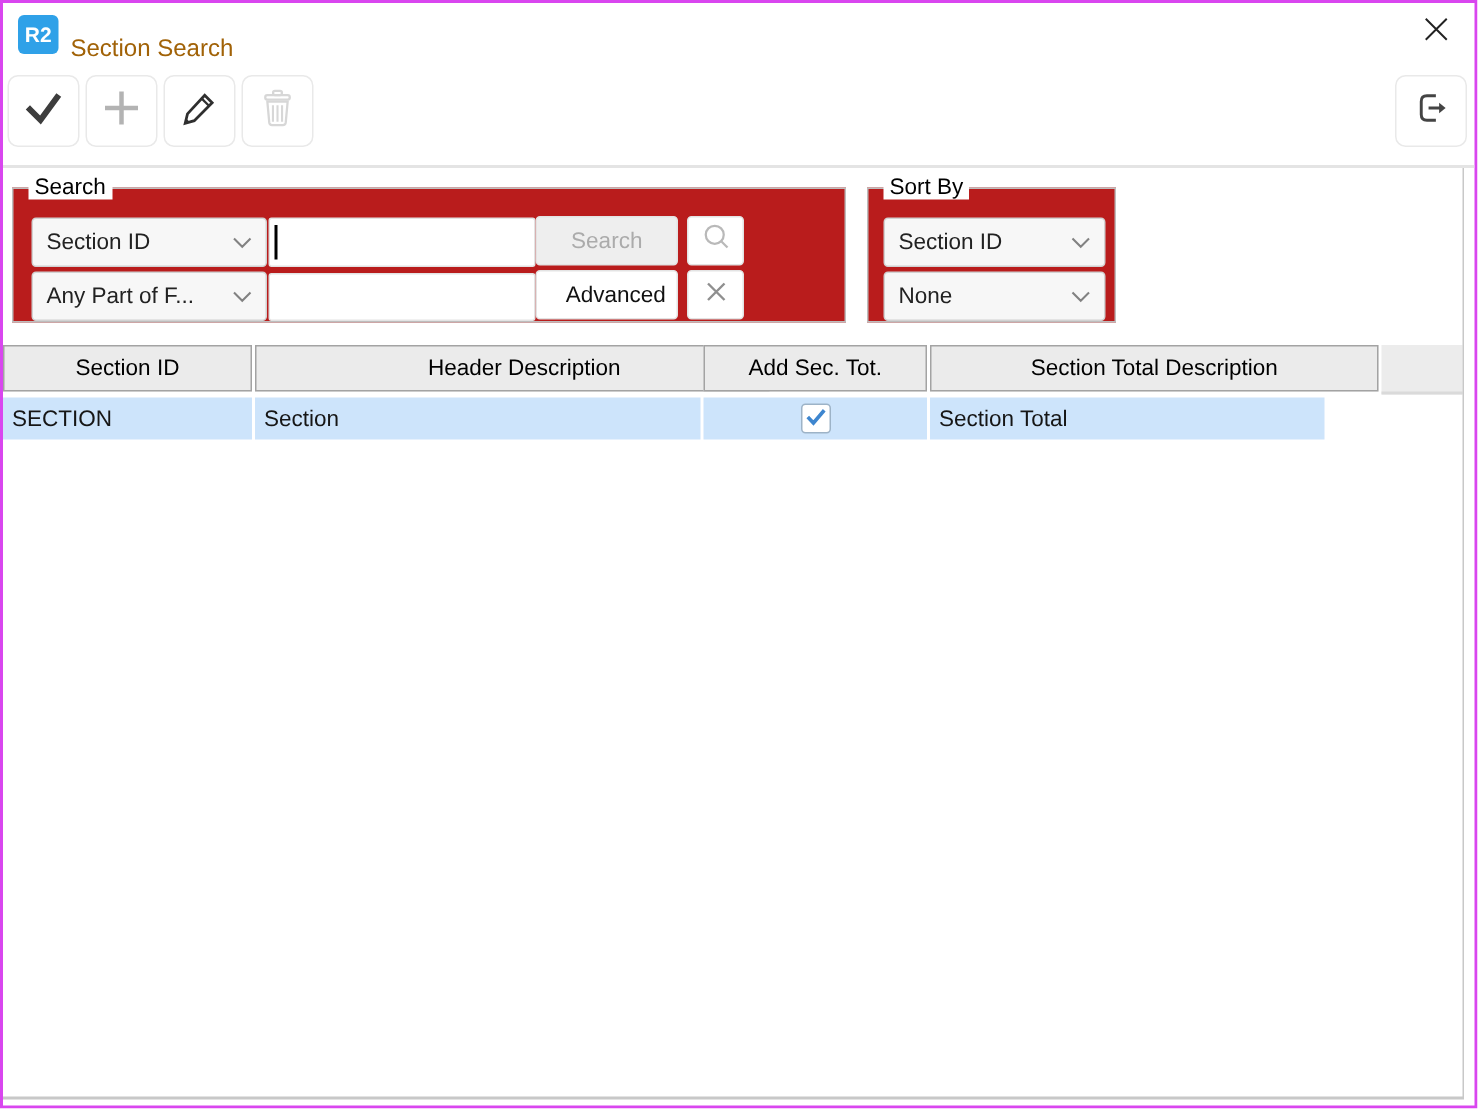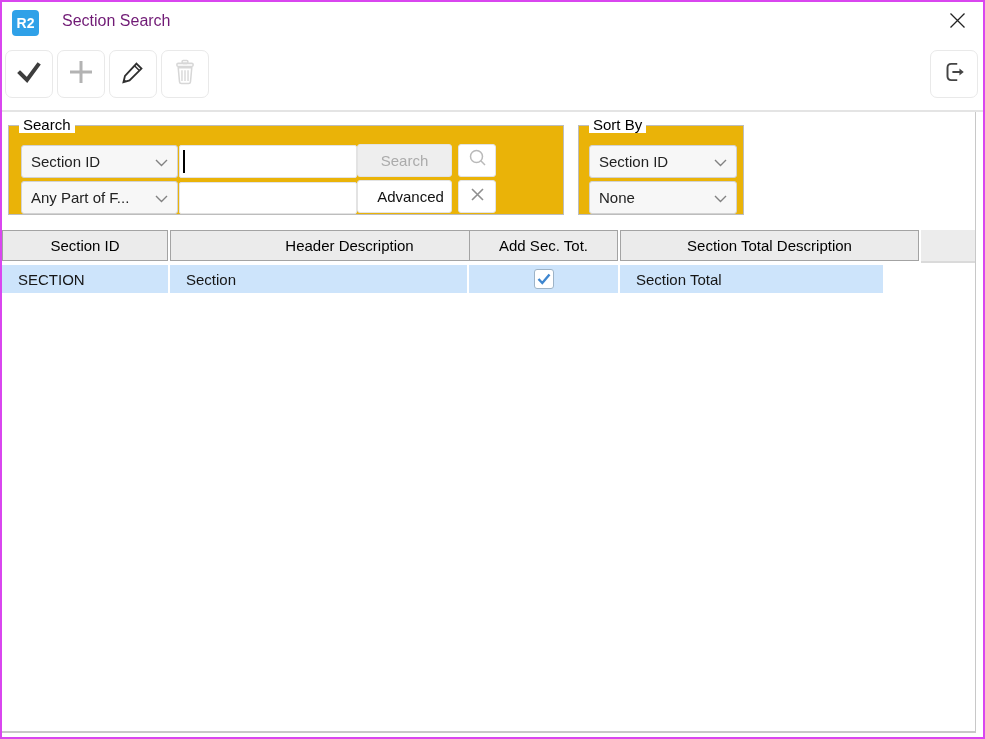--- a/index.html
+++ b/index.html
@@ -3,32 +3,32 @@
 <meta charset="utf-8">
 <style>
   * { margin:0; padding:0; box-sizing:border-box; }
   html,body { background:#fff; font-family:"Liberation Sans", sans-serif; }
   .window { position:relative; width:985px; height:739px; border:2px solid #d946ef; background:#fff; overflow:hidden; }
   .abs { position:absolute; }
 
   
   .logo { left:10px; top:8px; width:27px; height:26px; background:#2fa1e8; color:#fff;
           font-weight:bold; font-size:14px; border-radius:4px; display:flex; align-items:center; justify-content:center; }
-  .title { left:45px; top:10px; font-size:16px; color:#701a75;margin-left:15px; }
+  .title { left:45px; top:22px; font-size:16px; color:#a16207; }
   .close-btn { left:940px; top:5px; width:30px; height:30px; display:flex; align-items:center; justify-content:center; cursor:pointer; }
 
   
   .tbtn { top:48px; width:48px; height:48px; background:#fff; border:1px solid #e9e9e9; border-radius:7px;
           display:flex; align-items:center; justify-content:center; cursor:pointer; }
   .tbtn.b1 { left:3px; } .tbtn.b2 { left:55px; } .tbtn.b3 { left:107px; } .tbtn.b4 { left:159px; }
   .tbtn.exit { left:928px; }
   .separator { left:0; top:108px; width:981px; height:2px; background:#e4e4e4; }
 
   
-  .group { border:1px solid #bdbdbd; background:#eab308; }
+  .group { border:1px solid #bdbdbd; background:#b91c1c; }
   .group.search { left:6px; top:123px; width:556px; height:90px; }
   .group.sort { left:576px; top:123px; width:166px; height:90px; }
   .group-label { position:absolute; top:-10px; left:10px; background:#fff; padding:0 4px; font-size:15px; color:#000; }
 
   .combo { position:absolute; border:1px solid #d2d2d2; border-radius:3px; background:#f7f7f7;
            font-size:15px; color:#222; display:flex; align-items:center; justify-content:space-between;
            padding:0 9px; cursor:pointer; }
   .tinput { position:absolute; border:1px solid #e3e3e3; border-radius:2px; background:#fff;
             font-size:15px; color:#111; padding:0 4px; font-family:"Liberation Sans", sans-serif; outline:none; }
   .btn { position:absolute; border:1px solid #e3e3e3; border-radius:3px; font-size:15px;
@@ -36,21 +36,21 @@
   .btn.disabled { background:#eeeeee; color:#ababab; }
   .icon-btn { position:absolute; border:1px solid #e3e3e3; border-radius:3px; background:#fff;
               display:flex; align-items:center; justify-content:center; cursor:pointer; }
   .caret { position:absolute; left:3px; top:4px; width:2px; height:23px; background:#000; }
 
   
   .th { position:absolute; top:228px; height:31px; background:#ebebeb; border:1px solid #a3a3a3;
         display:flex; align-items:center; justify-content:center; font-size:15px; color:#000; cursor:pointer; }
   .th-filler { position:absolute; top:228px; height:33px; background:#ececec; border-bottom:2px solid #dadada; }
   .td { position:absolute; top:263px; height:28px; background:#cde4fb; font-size:15px; color:#161616;
-        display:flex; align-items:center; padding-left:16px; cursor:default; }
+        display:flex; align-items:center; padding-left:6px; cursor:default; }
   .td.center { justify-content:center; padding-left:0; }
   .checkbox { width:20px; height:20px; background:#fff; border:1px solid #9db3c7; border-radius:3px;
               display:flex; align-items:center; justify-content:center; cursor:pointer; }
 
   
   .v-line { left:973px; top:110px; width:1px; height:620px; background:#c8c8c8; }
   .h-line { left:0; top:729px; width:974px; height:2px; background:#c8c8c8; }
 </style>
 </head>
 <body>

